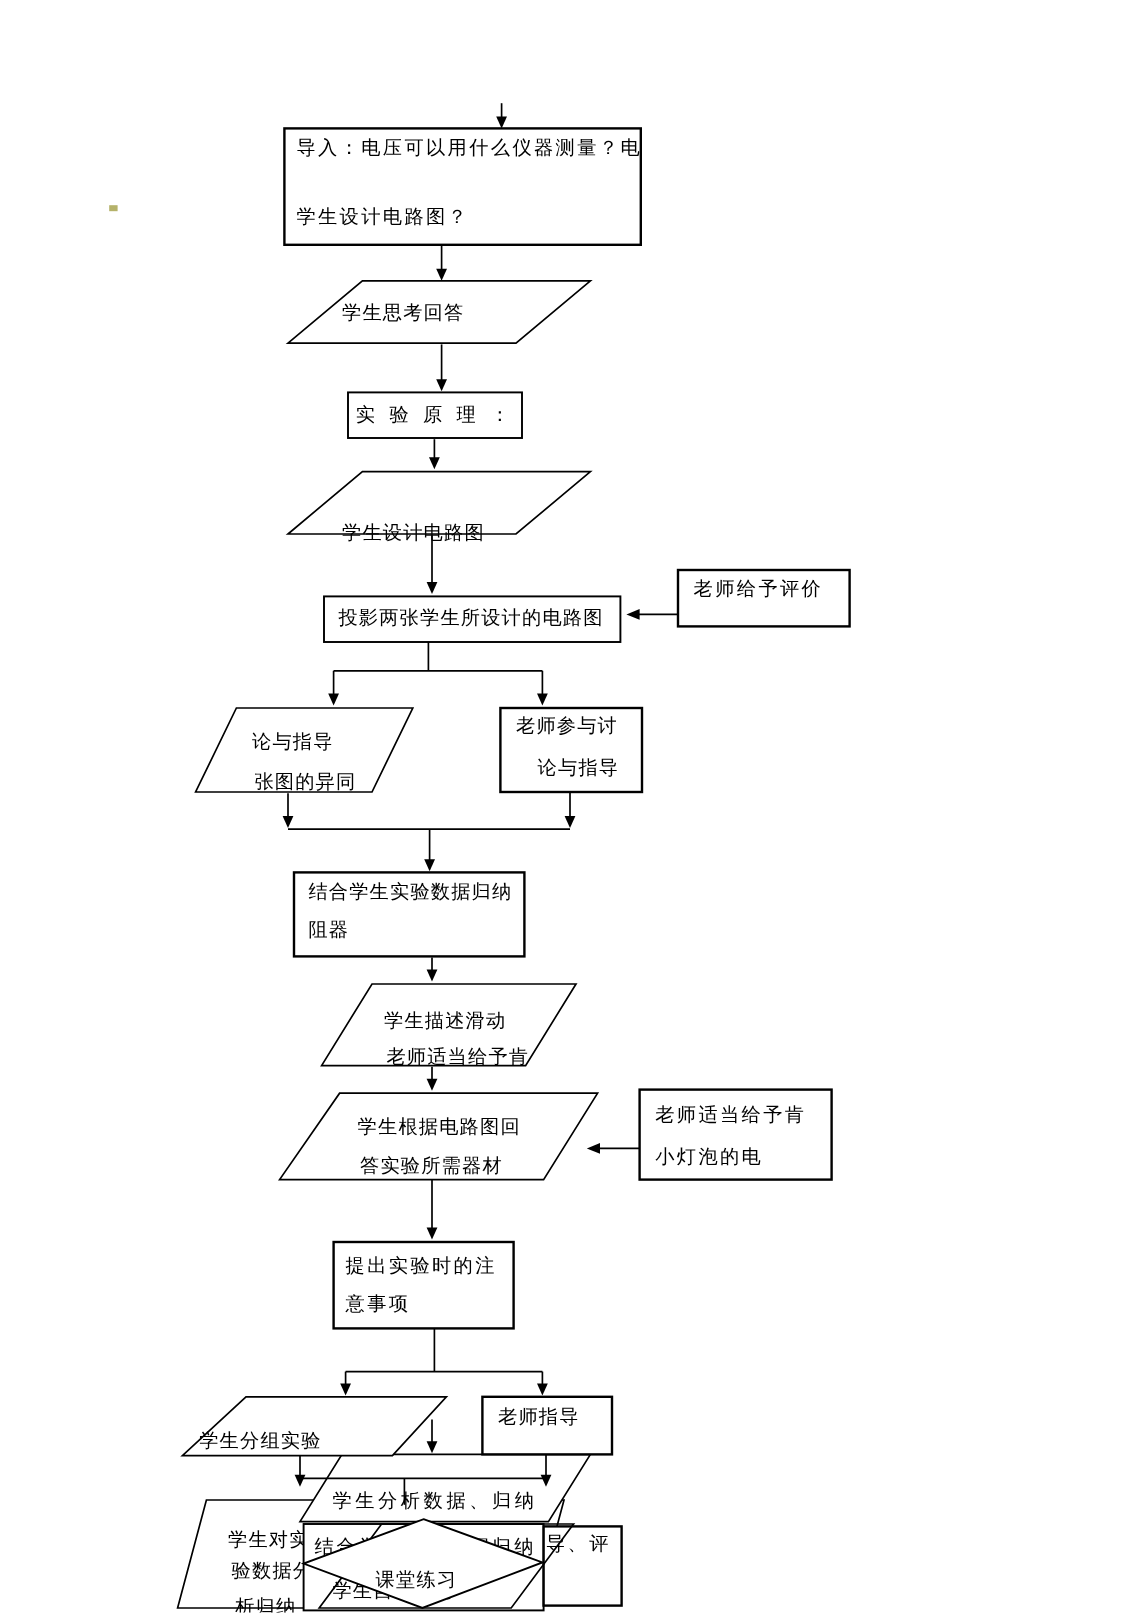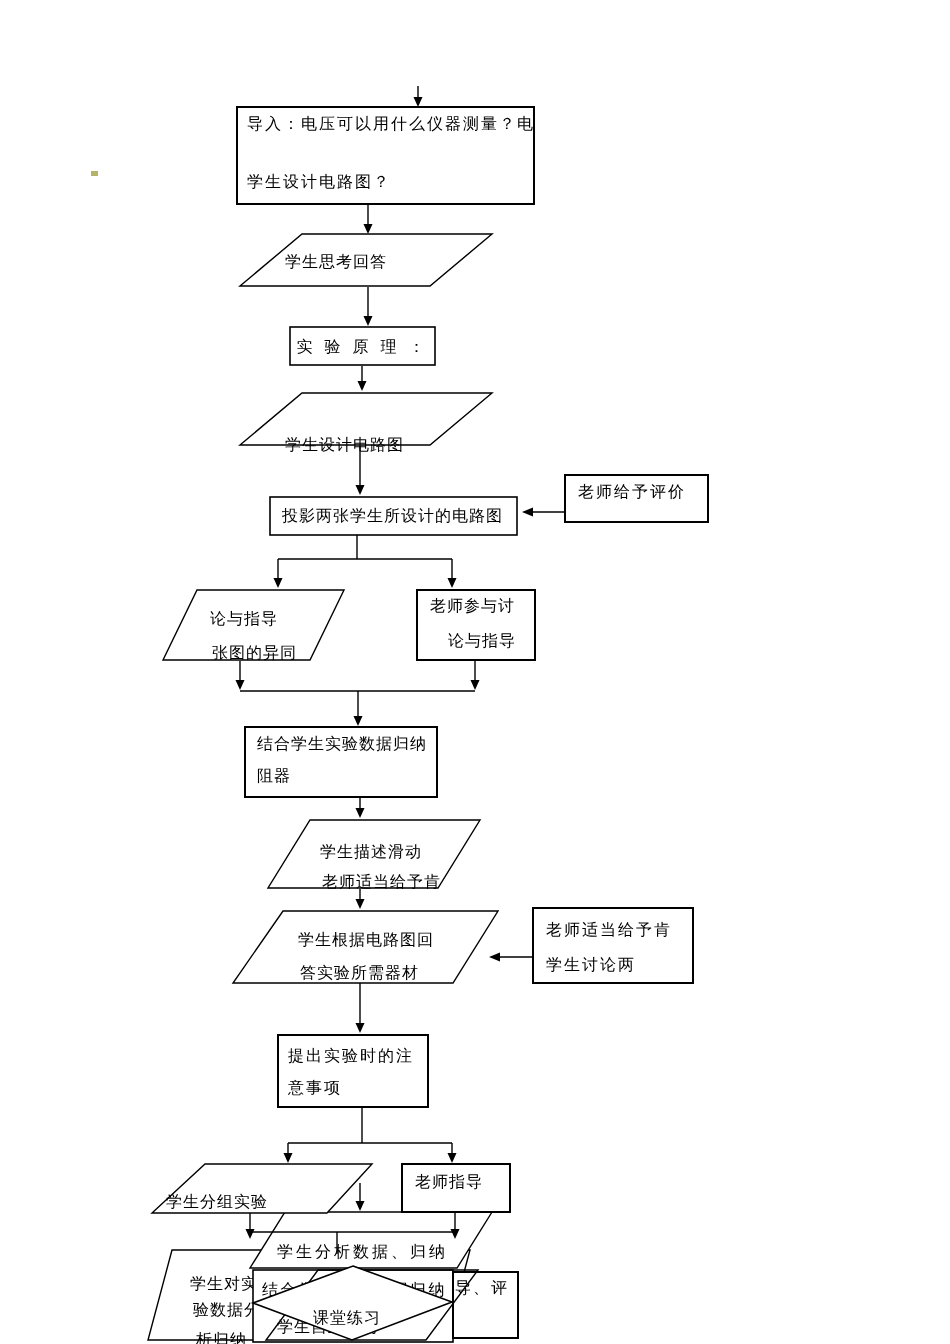--- a/index.html
+++ b/index.html
@@ -162,21 +162,21 @@
   <div class="t" style="left:257px;top:734px;z-index:14">结合学生实验数据归纳</div>
   <div class="t" style="left:257px;top:766px;z-index:14">阻器</div>
 
   <div class="t" style="left:320px;top:842px;z-index:14">学生描述滑动</div>
   <div class="t" style="left:322px;top:872px;z-index:14">老师适当给予肯</div>
 
   <div class="t" style="left:298px;top:930px;z-index:14">学生根据电路图回</div>
   <div class="t" style="left:300px;top:963px;z-index:14">答实验所需器材</div>
 
   <div class="t ls2" style="left:546px;top:920px;z-index:14">老师适当给予肯</div>
-  <div class="t ls2" style="left:546px;top:955px;z-index:14">学生讨论两</div>
+  <div class="t ls2" style="left:546px;top:955px;z-index:14">小灯泡的电</div>
 
   <div class="t ls2" style="left:288px;top:1046px;z-index:14">提出实验时的注</div>
   <div class="t ls2" style="left:288px;top:1078px;z-index:14">意事项</div>
 
   <div class="t" style="left:166px;top:1192px;z-index:14">学生分组实验</div>
 
   <div class="t" style="left:415px;top:1172px;z-index:14">老师指导</div>
 
   <svg class="lay" style="z-index:15" width="950" height="1344">
     <line x1="250" y1="1213" x2="250" y2="1230" stroke-width="1.4"></line>

